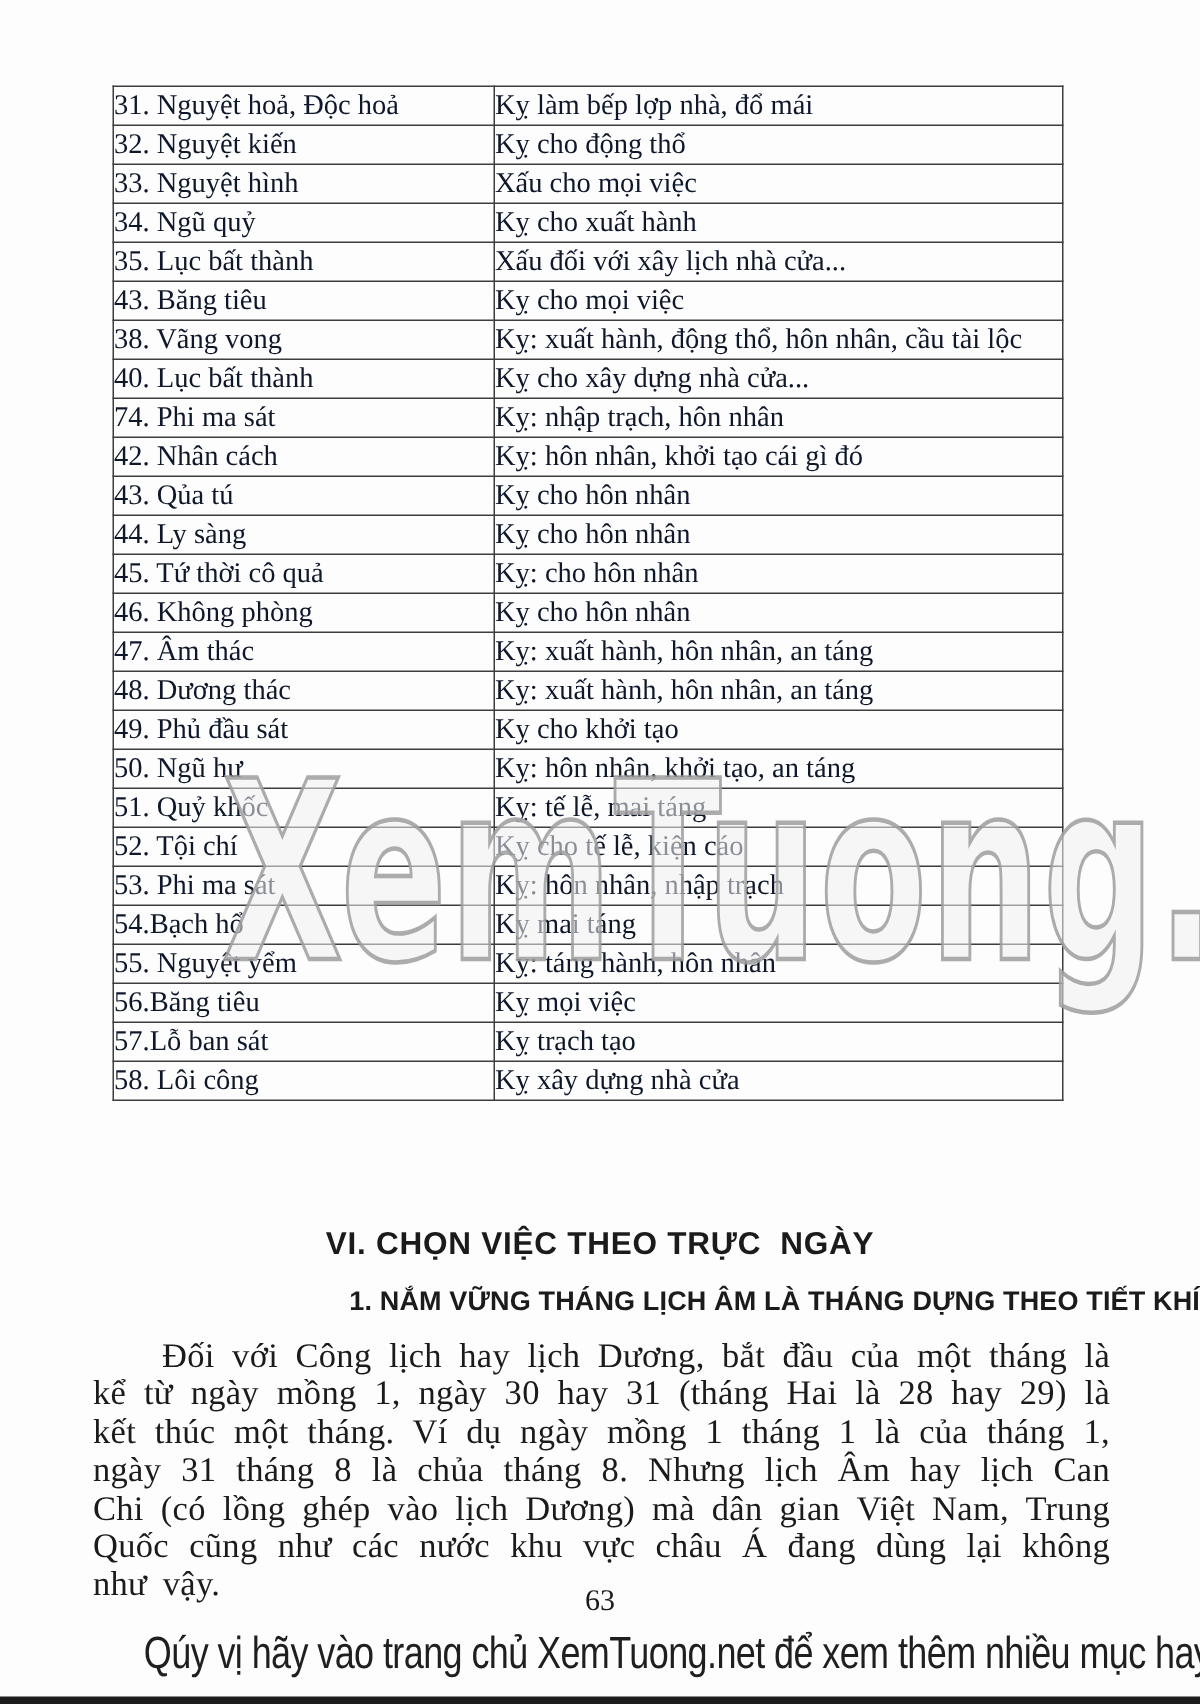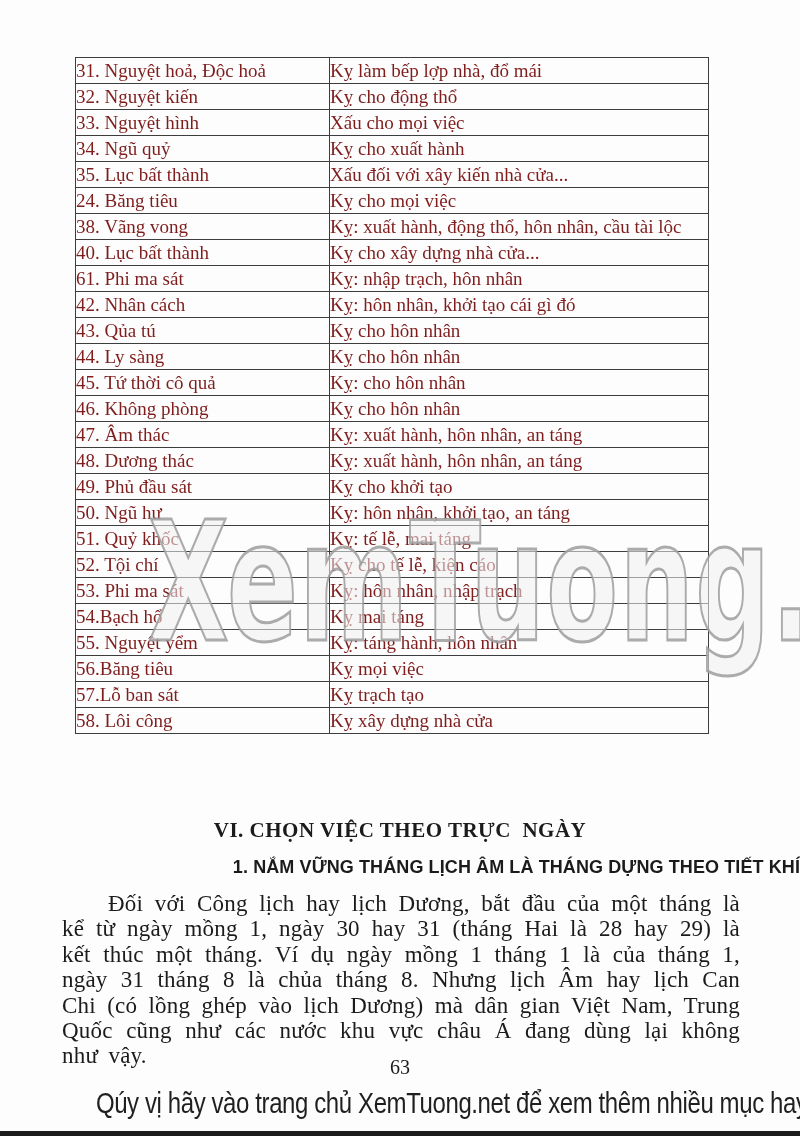--- a/index.html
+++ b/index.html
@@ -23,21 +23,21 @@
     border-collapse: collapse;
     table-layout: fixed;
   }
   .taboo-table td {
     border: 1px solid #3d3d3d;
     font-size: 19px;
     line-height: 25px;
     height: 25px;
     padding: 0;
     vertical-align: middle;
-    color: #7f1d1d;
+    color: #0f172a;
   }
   .taboo-table { border: 1.5px solid #2b2b2b; }
   .col-name  { width: 253px; padding: 0 4px 0 10px; }
   .col-taboo { padding: 0 8px 0 12px; text-align: justify; }
 
   
   .watermark {
     position: absolute;
     top: 500px;
     left: 0;
@@ -58,21 +58,21 @@
   }
 
   
   .heading-vi {
     position: absolute;
     top: 818px;
     left: 0;
     width: 100%;
     margin: 0;
     text-align: center;
-    font-family: Liberation Serif, serif;
+    font-family: Liberation Sans, sans-serif;
     font-size: 21px;
     font-weight: bold;
     letter-spacing: 0.5px;
     white-space: pre-wrap;
   }
   .heading-sub {
     position: absolute;
     top: 857px;
     left: 0;
     width: 100%;
@@ -155,36 +155,36 @@
         <tr>
           <td class="col-name">33. Nguyệt hình</td>
           <td class="col-taboo">Xấu cho mọi việc</td>
         </tr>
         <tr>
           <td class="col-name">34. Ngũ quỷ</td>
           <td class="col-taboo">Kỵ cho xuất hành</td>
         </tr>
         <tr>
           <td class="col-name">35. Lục bất thành</td>
-          <td class="col-taboo">Xấu đối với xây kiến nhà cửa...</td>
-        </tr>
-        <tr>
-          <td class="col-name">24. Băng tiêu</td>
+          <td class="col-taboo">Xấu đối với xây lịch nhà cửa...</td>
+        </tr>
+        <tr>
+          <td class="col-name">43. Băng tiêu</td>
           <td class="col-taboo">Kỵ cho mọi việc</td>
         </tr>
         <tr>
           <td class="col-name">38. Vãng vong</td>
           <td class="col-taboo">Kỵ: xuất hành, động thổ, hôn nhân, cầu tài lộc</td>
         </tr>
         <tr>
           <td class="col-name">40. Lục bất thành</td>
           <td class="col-taboo">Kỵ cho xây dựng nhà cửa...</td>
         </tr>
         <tr>
-          <td class="col-name">61. Phi ma sát</td>
+          <td class="col-name">74. Phi ma sát</td>
           <td class="col-taboo">Kỵ: nhập trạch, hôn nhân</td>
         </tr>
         <tr>
           <td class="col-name">42. Nhân cách</td>
           <td class="col-taboo">Kỵ: hôn nhân, khởi tạo cái gì đó</td>
         </tr>
         <tr>
           <td class="col-name">43. Qủa tú</td>
           <td class="col-taboo">Kỵ cho hôn nhân</td>
         </tr>

